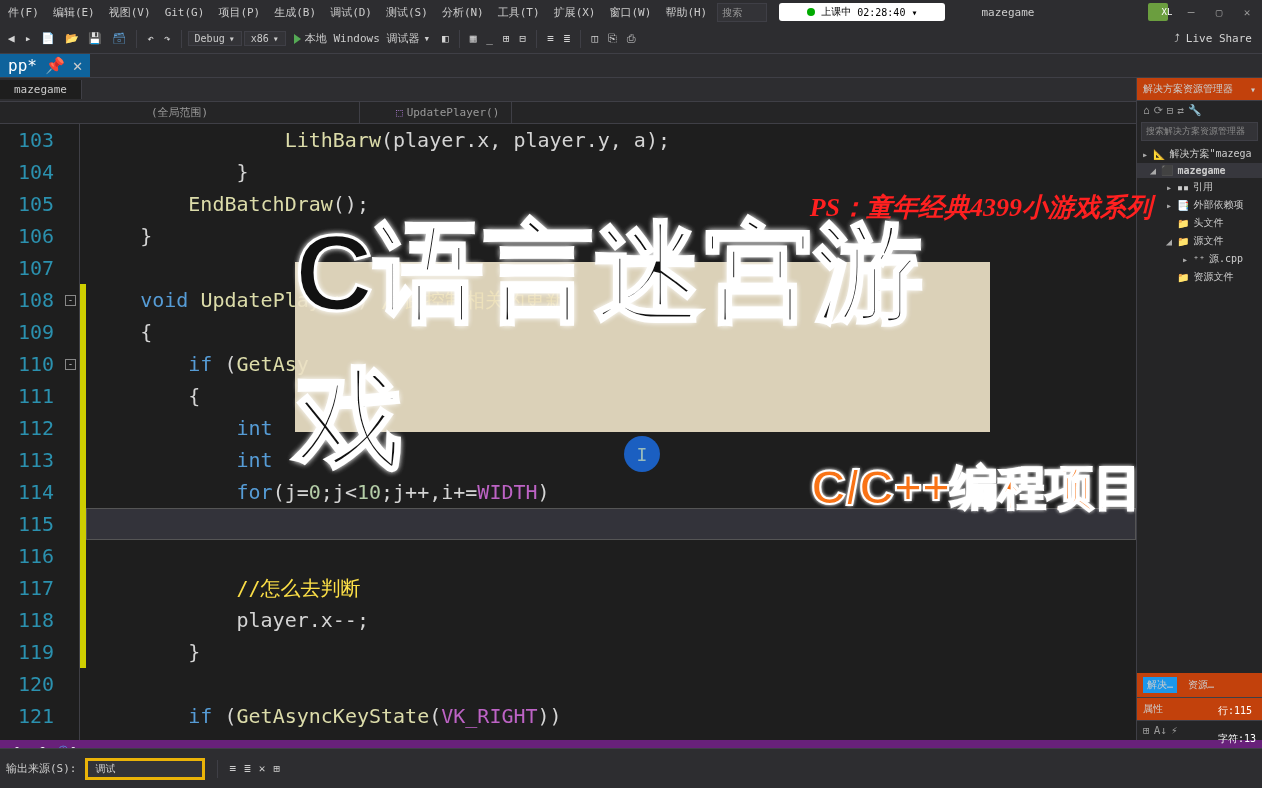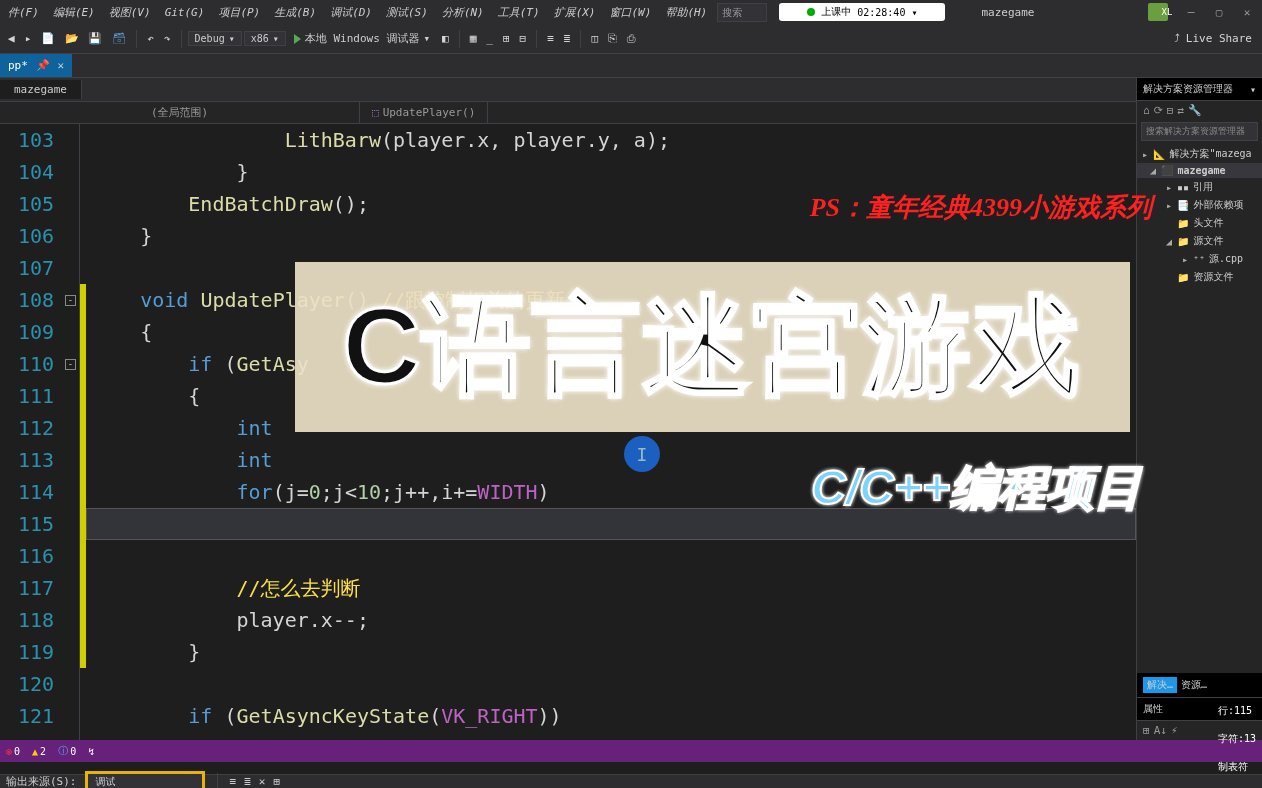--- a/index.html
+++ b/index.html
@@ -15,21 +15,21 @@
 .menubar {
   height: 24px;
   background: #2d2d30;
   display: flex;
   align-items: center;
   padding: 0 4px;
   gap: 6px;
   font-size: 11px;
   color: #ccc;
 }
-.menubar .menu-item { padding: 2px 4px; cursor: pointer; white-space: nowrap; font-style: italic; }
+.menubar .menu-item { padding: 2px 4px; cursor: pointer; white-space: nowrap; }
 .search-box {
   background: #333337; border: 1px solid #3f3f46;
   height: 19px; width: 50px; padding: 0 4px;
   color: #999; font-size: 10px; line-height: 17px;
 }
 .recording-badge {
   background: #fff; color: #000; font-size: 10px;
   padding: 2px 28px; border-radius: 3px;
   display: flex; align-items: center; gap: 6px;
   margin-left: 6px;
@@ -60,28 +60,28 @@
 .play-btn { display: flex; align-items: center; gap: 4px; color: #ccc; padding: 2px 6px; }
 .play-btn .tri { width: 0; height: 0; border-left: 7px solid #5a5; border-top: 5px solid transparent; border-bottom: 5px solid transparent; }
 .live-share { margin-left: auto; display: flex; align-items: center; gap: 6px; color: #d4d4d4; font-size: 11px; padding: 2px 6px; }
 .tabbar {
   height: 24px; background: #2d2d30;
   display: flex; align-items: stretch;
   border-bottom: 1px solid #3f3f46;
 }
 .tab {
   background: #0e639c; color: #fff; display: flex; align-items: center;
-  padding: 0 8px; font-size: 11px; gap: 8px;
+  padding: 0 8px; font-size: 16px; gap: 8px;
 }
 .tab .close { color: #ccc; }
 .main { display: flex; height: calc(100% - 24px - 30px - 24px - 22px - 26px); }
 .editor-area { flex: 1; display: flex; flex-direction: column; background: #1e1e1e; position: relative; }
 .doc-tabs { height: 24px; background: #2d2d30; display: flex; align-items: center; border-bottom: 1px solid #3f3f46; }
 .doc-tab { padding: 3px 14px; font-size: 11px; background: #1e1e1e; color: #ccc; border-right: 1px solid #3f3f46; }
-.scope-bar { height: 22px; background: #252526; border-bottom: 1px solid #3f3f46; display: flex; font-size: 11px; color: #999; }
+.scope-bar { height: 22px; background: #252526; border-bottom: 1px solid #3f3f46; display: flex; font-size: 11px; color: #999; gap: 24px; }
 .scope-bar .scope-item { padding: 0 12px; border-right: 1px solid #3f3f46; display: flex; align-items: center; gap: 4px; }
 .code-container { flex: 1; display: flex; overflow: hidden; font-family: Consolas, monospace; }
 .gutter { width: 62px; background: #1e1e1e; text-align: right; padding-right: 8px; color: #2b91af; font-size: 20px; line-height: 32px; }
 .gutter .ln { height: 32px; }
 .fold-gutter { width: 18px; background: #1e1e1e; border-right: 1px solid #3f3f46; }
 .fold-gutter .fold { height: 32px; display: flex; align-items: center; justify-content: center; color: #999; font-size: 11px; }
 .fold-box { width: 11px; height: 11px; border: 1px solid #888; display: flex; align-items: center; justify-content: center; font-size: 9px; line-height: 1; color: #ccc; }
 .margin-strip { width: 6px; background: #1e1e1e; }
 .margin-strip .mark { height: 32px; }
 .margin-strip .mark.y { background: #cece00; }
@@ -100,68 +100,67 @@
   left: 624px; top: 358px;
   display: flex; align-items: center; justify-content: center;
   color: #9bb; font-size: 18px;
 }
 .sidebar-right {
   width: 126px; background: #252526;
   border-left: 1px solid #3f3f46;
   display: flex; flex-direction: column;
 }
 .panel-hdr {
-  background: #000000; padding: 4px 6px;
+  background: #c2410c; padding: 4px 6px;
   font-size: 10px; color: #ccc;
   border-bottom: 1px solid #3f3f46;
   display: flex; align-items: center;
 }
 .panel-icons { display: flex; gap: 4px; padding: 3px 6px; color: #999; font-size: 11px; flex-wrap: wrap; }
 .search-se { background: #333337; border: 1px solid #3f3f46; margin: 2px 4px; padding: 2px 4px; font-size: 9px; color: #888; }
 .tree { font-size: 10px; color: #ccc; padding: 2px 0; }
 .tree-item { padding: 2px 4px; display: flex; align-items: center; gap: 4px; white-space: nowrap; overflow: hidden; }
 .tree-item.sel { background: #37373d; }
 .tree-item .caret { width: 8px; text-align: center; color: #aaa; }
 .overlay-red {
   position: absolute; right: 110px; top: 190px;
   color: #ff2020; font-family: "STKaiti","KaiTi",serif;
   font-size: 26px; font-weight: bold; font-style: italic;
 }
 .overlay-main {
   position: absolute; left: 295px; top: 262px;
-  width: 835px; height: 170px;
+  width: 695px; height: 170px;
   background: rgba(235,225,198,0.92);
   display: flex; align-items: center; justify-content: center;
 }
 .overlay-main span {
   font-size: 108px; font-weight: 900; color: #111;
   -webkit-text-stroke: 3px #fff;
   text-shadow: 0 0 6px #fff, 0 0 6px #fff;
   font-family: "Microsoft YaHei", sans-serif;
   letter-spacing: 2px;
 }
 .overlay-sub {
   position: absolute; right: 120px; top: 456px;
-  color: #7dd3fc; font-size: 48px; font-weight: 900;
+  color: #f97316; font-size: 48px; font-weight: 900;
   -webkit-text-stroke: 2px #fff;
   text-shadow: 0 0 4px #fff, 0 0 4px #fff;
   font-family: "Microsoft YaHei", sans-serif;
-  font-style: italic;
 }
 .statusbar {
   position: absolute; bottom: 26px; left: 0; right: 0;
   height: 22px; background: #007acc;
   display: flex; align-items: center;
   font-size: 10px; color: #fff; padding: 0 6px; gap: 12px;
 }
 .statusbar-r { margin-left: auto; display: flex; gap: 14px; flex-direction: column; }
 .status-icon { display: flex; align-items: center; gap: 2px; }
 .output-bar {
   position: absolute; bottom: 0; left: 0; right: 0;
-  height: 14px; background: #2d2d30;
+  height: 40px; background: #2d2d30;
   display: flex; align-items: center;
   font-size: 11px; color: #ccc; padding: 0 6px; gap: 8px;
   border-top: 1px solid #3f3f46;
 }
 .out-dd { background: #333337; border: 3px solid #eab308; padding: 1px 8px; font-size: 10px; width: 120px; }
 </style>
 </head>
 <body>
 
 <div class="menubar">
@@ -341,21 +340,21 @@
       <div class="tree-item"><span class="caret">▸</span>📐<span>解决方案"mazega</span></div>
       <div class="tree-item sel" style="padding-left:12px"><span class="caret">◢</span>⬛<span style="font-weight:bold">mazegame</span></div>
       <div class="tree-item" style="padding-left:28px"><span class="caret">▸</span>▪▪<span>引用</span></div>
       <div class="tree-item" style="padding-left:28px"><span class="caret">▸</span>📑<span>外部依赖项</span></div>
       <div class="tree-item" style="padding-left:28px"><span class="caret"></span>📁<span>头文件</span></div>
       <div class="tree-item" style="padding-left:28px"><span class="caret">◢</span>📁<span>源文件</span></div>
       <div class="tree-item" style="padding-left:44px"><span class="caret">▸</span>⁺⁺<span>源.cpp</span></div>
       <div class="tree-item" style="padding-left:28px"><span class="caret"></span>📁<span>资源文件</span></div>
     </div>
     <div style="flex:1"></div>
-    <div class="panel-hdr" style="display:flex;gap:4px">
+    <div class="panel-hdr" style="display:flex;gap:11px">
       <span style="background:#1c97ea;padding:1px 4px">解决…</span>
       <span>资源…</span>
     </div>
     <div class="panel-hdr">属性</div>
     <div class="panel-icons">
       <span>⊞</span>
       <span>A↓</span>
       <span>⚡</span>
     </div>
   </div>

